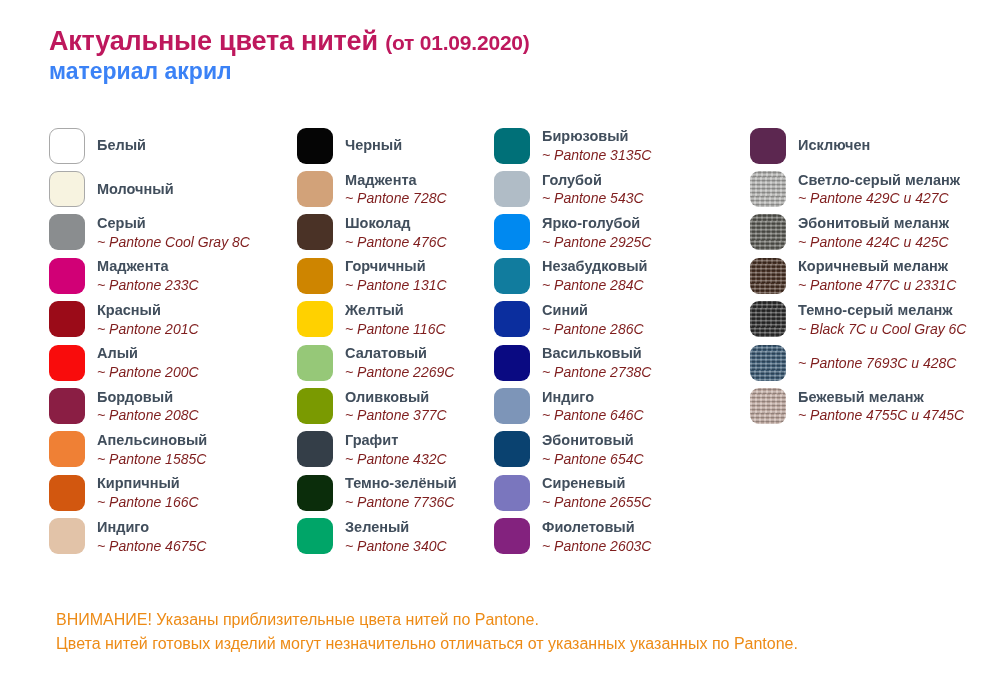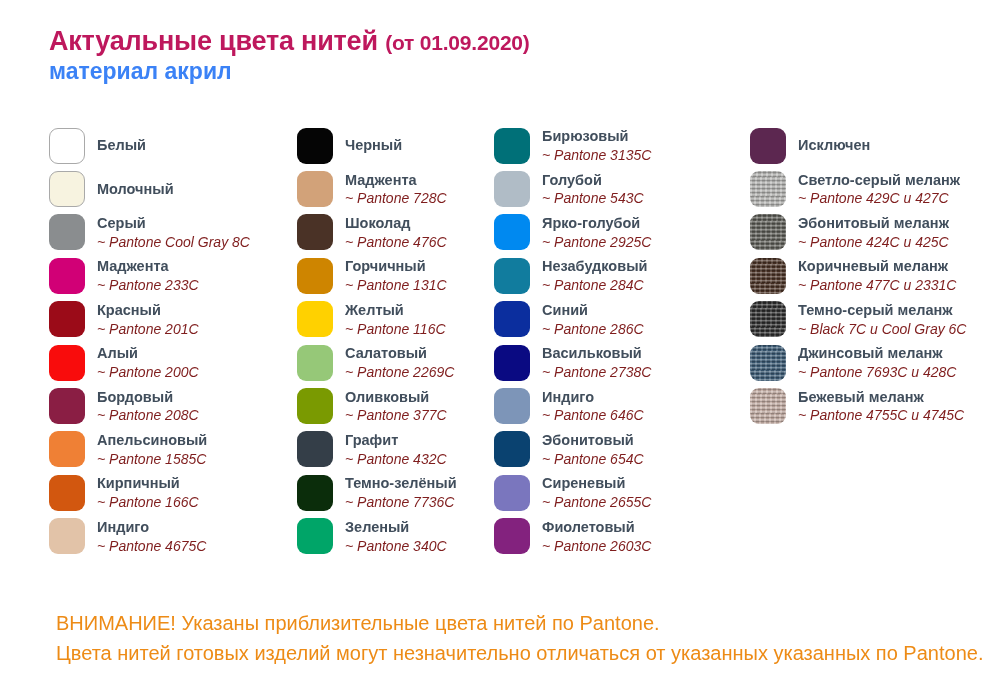--- a/index.html
+++ b/index.html
@@ -120,21 +120,21 @@
     white-space: nowrap;
     margin-top: 1px;
   }
 
   
   .footer {
     position: absolute;
     left: 56px;
     top: 608px;
     color: #ED8B16;
-    font-size: 20px;
+    font-size: 16px;
     line-height: 1.5;
   }
   .footer div { white-space: nowrap; }
 </style>
 </head>
 <body>
 
 <div class="header">
   <div class="title-line1">
     <span class="title-main">Актуальные цвета нитей</span>
@@ -388,21 +388,20 @@
       <div class="item">
         <div class="swatch melange" style="background: rgb(46, 46, 46);"></div>
         <div class="labels">
           <div class="name">Темно-серый меланж</div>
           <div class="pantone">~ Black 7C и Cool Gray 6C</div>
         </div>
       </div>
       <div class="item">
         <div class="swatch melange" style="background: rgb(58, 90, 117);"></div>
         <div class="labels">
-          <div class="name">Джинсовый меланж</div>
           <div class="pantone">~ Pantone 7693C и 428C</div>
         </div>
       </div>
       <div class="item">
         <div class="swatch melange" style="background: rgb(196, 173, 164);"></div>
         <div class="labels">
           <div class="name">Бежевый меланж</div>
           <div class="pantone">~ Pantone 4755C и 4745C</div>
         </div>
       </div>

